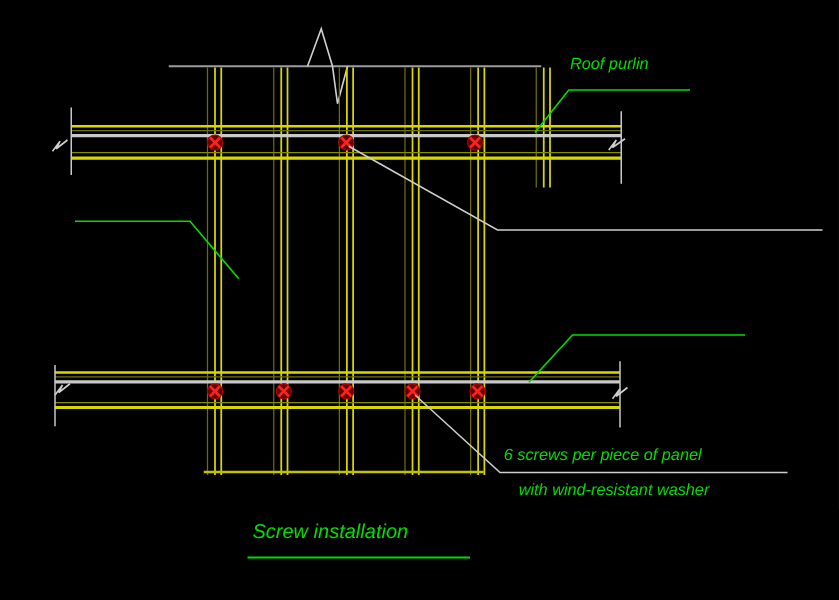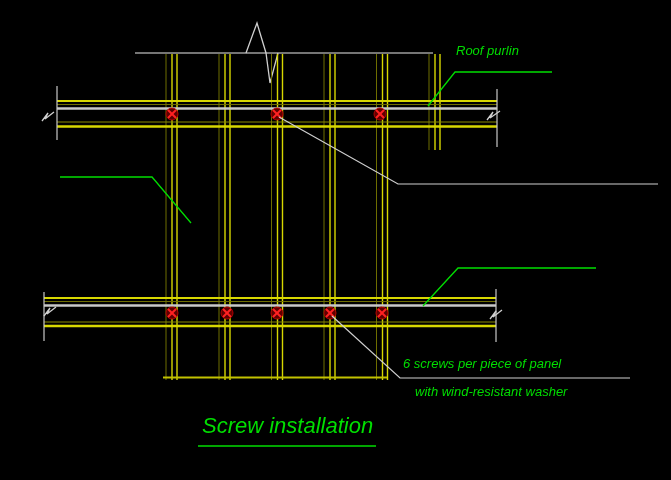--- a/index.html
+++ b/index.html
@@ -9,21 +9,21 @@
   html,body{margin:0;padding:0;background:#111;}
   #canvas{
     position:relative; width:671px; height:480px; background:var(--bg);
     overflow:hidden; font-family:"Liberation Sans", sans-serif;
   }
   #canvas svg{position:absolute;left:0;top:0;}
   .lbl{
     position:absolute; color:var(--green); font-style:italic;
     font-size:13px; white-space:nowrap; line-height:20px;
   }
-  .title{font-size:22px; line-height:26px;}
+  .title{font-size:16px; line-height:26px;}
   .ly{stroke:var(--yb); stroke-width:2;}
   .ly2{stroke:var(--yb); stroke-width:2.5;}
   .lo{stroke:var(--yd); stroke-width:1;}
   .lo2{stroke:#8a8a00; stroke-width:1;}
   .lg{stroke:var(--gr); stroke-width:2.5;}
   .lv{stroke:var(--gr); stroke-width:1.2;}
   .lead-g{stroke:var(--green); stroke-width:1.3; fill:none;}
   .lead-w{stroke:var(--lw); stroke-width:1.2; fill:none;}
   .brk{stroke:var(--lw); stroke-width:1.3; fill:none;}
 </style>

